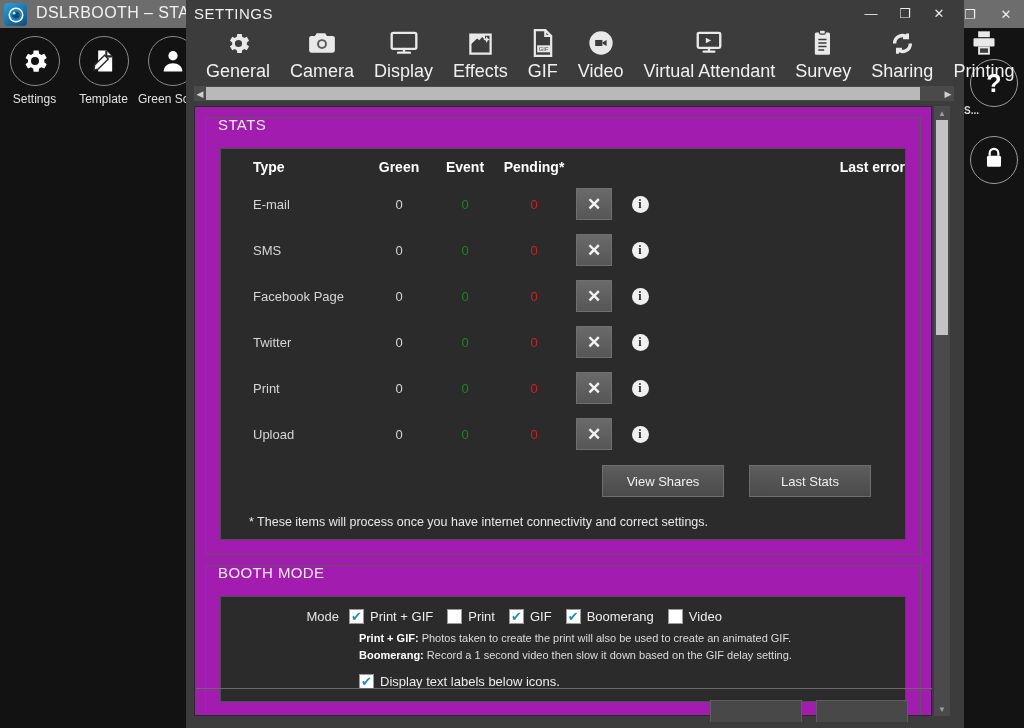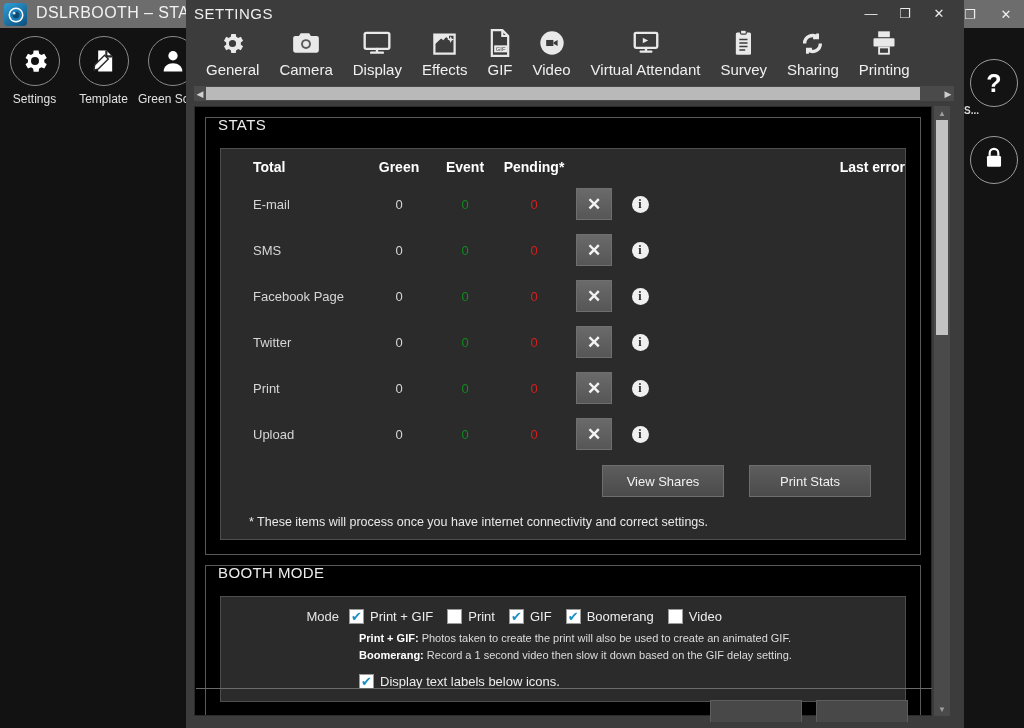--- a/index.html
+++ b/index.html
@@ -82,36 +82,36 @@
     width: 34px; height: 26px; display: flex; align-items: center; justify-content: center;
     color: #eaeaea; font-size: 13px;
   }
 
   .tabbar {
     position: absolute; left: 0; top: 26px; width: 778px; height: 56px;
     display: flex; align-items: flex-start; padding-left: 10px;
   }
   .tab { text-align: center; padding: 0 10px; cursor: default; }
   .tab .ticon { height: 34px; display: flex; align-items: center; justify-content: center; }
-  .tab .tlabel { font-size: 15px; color: #f0f0f0; margin-top: 1px; white-space: nowrap; }
+  .tab .tlabel { font-size: 18px; color: #f0f0f0; margin-top: 1px; white-space: nowrap; }
 
   .hscroll {
     position: absolute; left: 8px; top: 86px; width: 760px; height: 15px;
     background: #4a4a4a; display: flex; align-items: center;
   }
   .hscroll .arr { width: 12px; text-align: center; color: #cfcfcf; font-size: 9px; }
   .hscroll .track { flex: 1; height: 13px; background: #4a4a4a; position: relative; }
   .hscroll .thumb {
     position: absolute; left: 0; top: 0; height: 13px; width: 97%;
     background: #b9b9b9;
   }
 
   .content {
     position: absolute; left: 8px; top: 106px; width: 738px; height: 610px;
-    background: #000000; border: 1px solid #2a2a2a;
+    background: #a21caf; border: 1px solid #2a2a2a;
     overflow: hidden;
   }
 
   .vscroll {
     position: absolute; left: 748px; top: 106px; width: 16px; height: 610px;
     background: #4a4a4a;
   }
   .vscroll .varr { width: 16px; height: 14px; display:flex; align-items:center; justify-content:center;
     color: #9d9d9d; font-size: 8px; }
   .vscroll .varr.bot { position: absolute; bottom: 0; }
@@ -396,21 +396,21 @@
     </div>
 
     <div class="content">
 
       <div class="group">
         <div class="gtitle">STATS</div>
         <div class="ginner">
           <table class="stats">
             <thead>
               <tr>
-                <th class="c-type">Total</th>
+                <th class="c-type">Type</th>
                 <th class="c-total">Green</th>
                 <th class="c-event" style="color:#fff !important">Event</th>
                 <th class="c-pend" style="color:#fff !important">Pending*</th>
                 <th class="c-x"></th>
                 <th class="c-i"></th>
                 <th class="c-err">Last error</th>
               </tr>
             </thead>
             <tbody>
               <tr>
@@ -465,21 +465,21 @@
                 <td class="c-pend">0</td>
                 <td class="c-x"><span class="xbtn">✕</span></td>
                 <td class="c-i"><span class="ibtn">i</span></td>
                 <td class="c-err"></td>
               </tr>
             </tbody>
           </table>
 
           <div class="stat-actions">
             <div class="btn">View Shares</div>
-            <div class="btn">Print Stats</div>
+            <div class="btn">Last Stats</div>
           </div>
 
           <div class="stat-note">* These items will process once you have internet connectivity and correct settings.</div>
         </div>
       </div>
 
       <div class="group">
         <div class="gtitle">BOOTH MODE</div>
         <div class="ginner">
 

